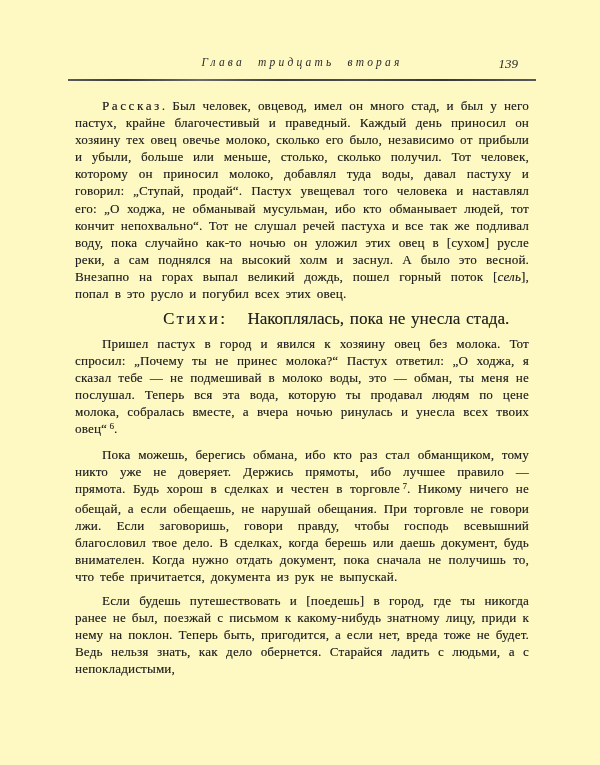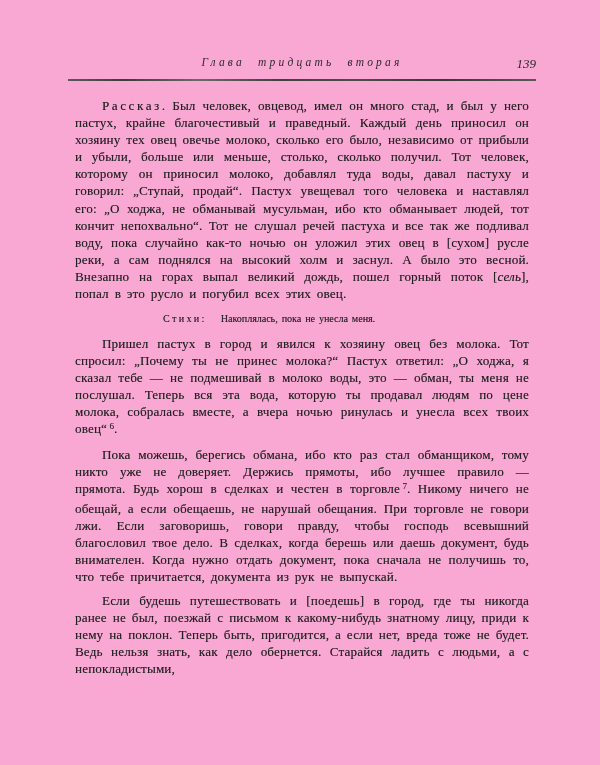--- a/index.html
+++ b/index.html
@@ -7,39 +7,39 @@
     width: 600px; height: 765px;
     background: #fdfdfc;
     overflow: hidden;
     font-family: "Liberation Serif", "DejaVu Serif", serif;
   }
   .page {
     box-sizing: border-box;
     width: 600px; height: 765px;
     padding: 56px 64px 0 68px;
     color: #1f1f1f;
-    background: #f9a8d4;
+    background: #fef9c3;
   }
   .running-head {
     position: relative;
     height: 18px;
     display: flex;
     justify-content: center;
     align-items: baseline;
   }
   .running-title {
     font-style: italic;
     font-size: 11.5px;
     letter-spacing: 3.2px;
     word-spacing: 7px;
     color: #2b2b2b;
   }
   .folio {
     position: absolute;
-    right: 0; top: 0;
+    right: 18px; top: 0;
     font-style: italic;
     font-size: 13px;
     color: #2b2b2b;
   }
   .head-rule {
     margin-top: 5px;
     height: 2px;
     background: linear-gradient(90deg,#5a5a5a 0%,#3c3c3c 12%,#6a6a6a 28%,#404040 45%,#4c4c4c 62%,#383838 80%,#585858 100%);
   }
   .text-block {
@@ -60,43 +60,43 @@
   .it { font-style: italic; }
   .fn {
     font-size: 9px;
     position: relative;
     top: -4.5px;
     margin-left: 2.5px;
     letter-spacing: 0;
   }
   .verse {
     display: flex;
-    gap: 14px;
+    gap: 20px;
     margin: 9px 0 8px 95px;
-    font-size: 10px;
+    font-size: 17px;
     line-height: 15.6px;
     word-spacing: 1.5px;
     text-shadow: 0.25px 0.15px 0 rgba(25,25,25,0.45);
   }
   .vlabel { letter-spacing: 2.4px; }
 </style>
 </head>
 <body>
 
 <div class="page">
   <header class="running-head">
     <span class="running-title">Глава тридцать вторая</span>
     <span class="folio">139</span>
   </header>
   <div class="head-rule"></div>
   <main class="text-block" id="text-block">
       <p class="para"><span class="spaced">Рассказ</span><span>. Был человек, овцевод, имел он много стад, и был у него пастух, крайне благочестивый и праведный. Каждый день приносил он хозяину тех овец овечье молоко, сколько его было, независимо от прибыли и убыли, больше или меньше, столько, сколько получил. Тот человек, которому он приносил молоко, добавлял туда воды, давал пастуху и говорил: „Ступай, продай“. Пастух увещевал того человека и наставлял его: „О ходжа, не обманывай мусульман, ибо кто обманывает людей, тот кончит непохвально“. Тот не слушал речей пастуха и все так же подливал воду, пока случайно как-то ночью он уложил этих овец в [сухом] русле реки, а сам поднялся на высокий холм и заснул. А было это весной. Внезапно на горах выпал великий дождь, пошел горный поток [</span><span class="it">сель</span><span>], попал в это русло и погубил всех этих овец.</span></p>
       <div class="verse">
         <span class="vlabel">Стихи:</span>
         <div>
-          <div>Накоплялась, пока не унесла меня.</div>
+          <div>Накоплялась, пока не унесла стада.</div>
         </div>
       </div>
       <p class="para"><span>Пришел пастух в город и явился к хозяину овец без молока. Тот спросил: „Почему ты не принес молока?“ Пастух ответил: „О ходжа, я сказал тебе — не подмешивай в молоко воды, это — обман, ты меня не послушал. Теперь вся эта вода, которую ты продавал людям по цене молока, собралась вместе, а вчера ночью ринулась и унесла всех твоих овец“</span><span class="fn">6</span><span>.</span></p>
       <p class="para"><span>Пока можешь, берегись обмана, ибо кто раз стал обманщиком, тому никто уже не доверяет. Держись прямоты, ибо лучшее правило — прямота. Будь хорош в сделках и честен в торговле</span><span class="fn">7</span><span>. Никому ничего не обещай, а если обещаешь, не нарушай обещания. При торговле не говори лжи. Если заговоришь, говори правду, чтобы господь всевышний благословил твое дело. В сделках, когда берешь или даешь документ, будь внимателен. Когда нужно отдать документ, пока сначала не получишь то, что тебе причитается, документа из рук не выпускай.</span></p>
       <p class="para para-cont"><span>Если будешь путешествовать и [поедешь] в город, где ты никогда ранее не был, поезжай с письмом к какому-нибудь знатному лицу, приди к нему на поклон. Теперь быть, пригодится, а если нет, вреда тоже не будет. Ведь нельзя знать, как дело обернется. Старайся ладить с людьми, а с непокладистыми,</span></p>
     </main>
 </div>
 
 </body></html>

